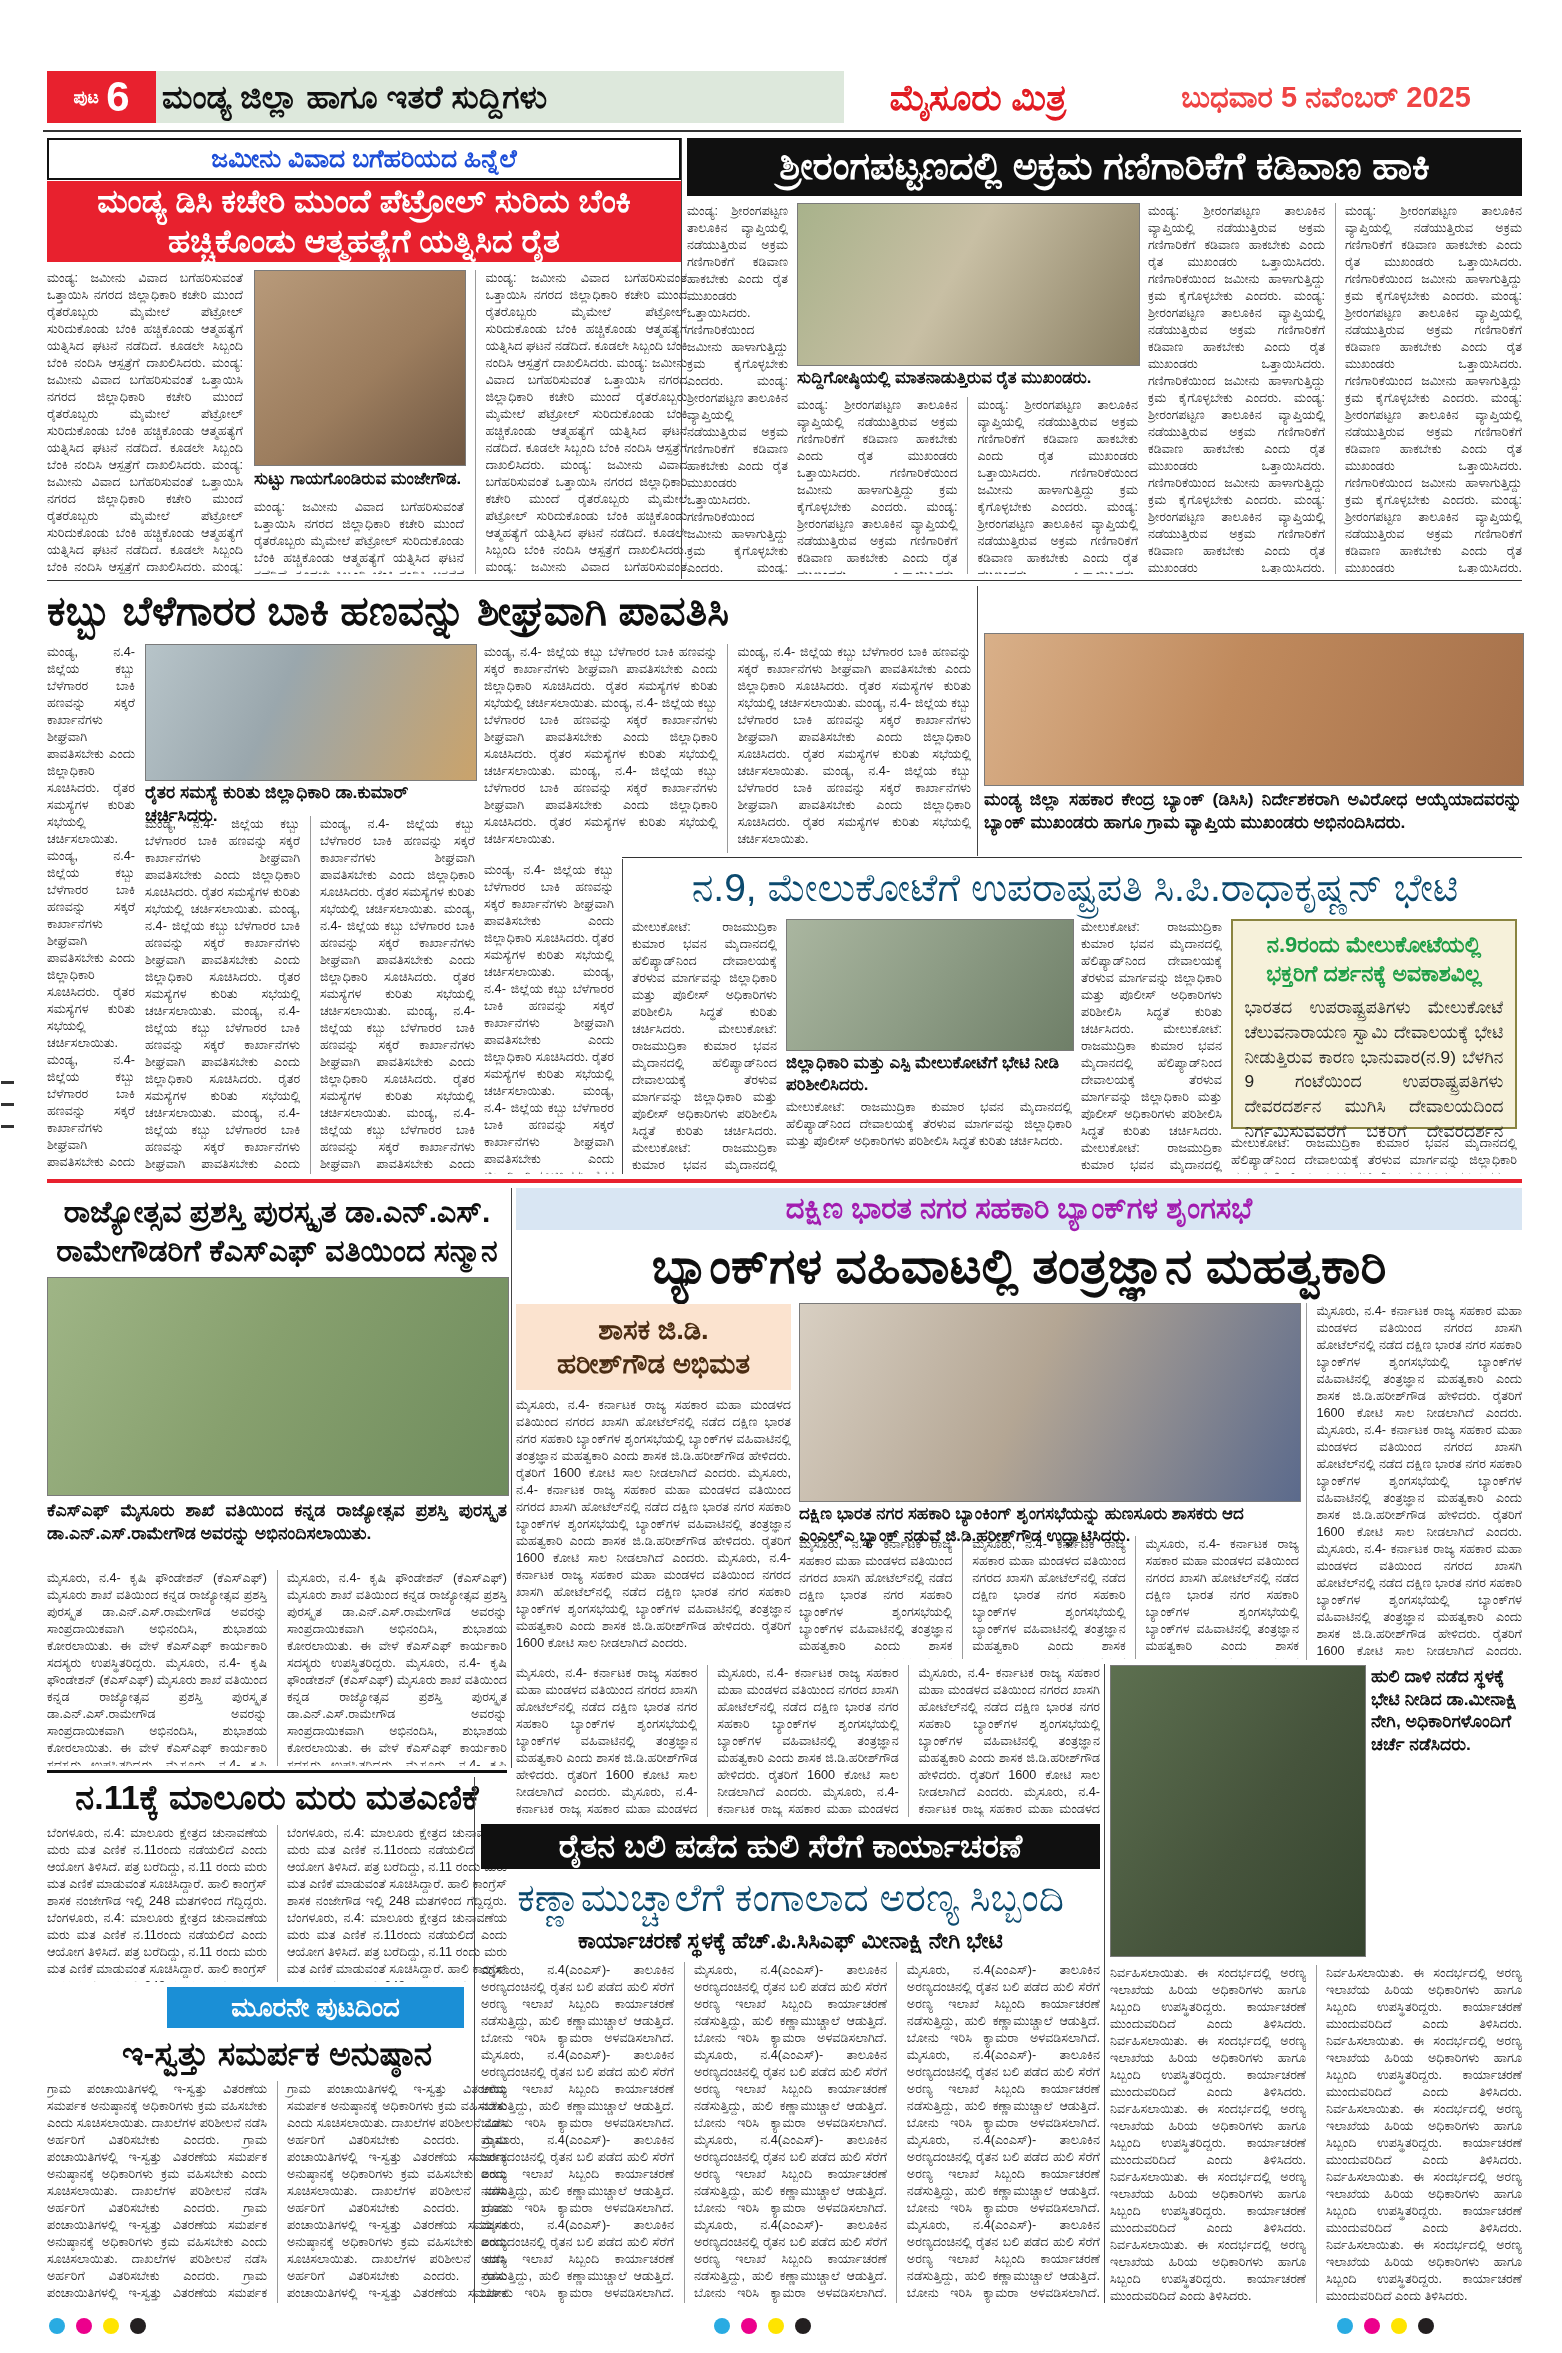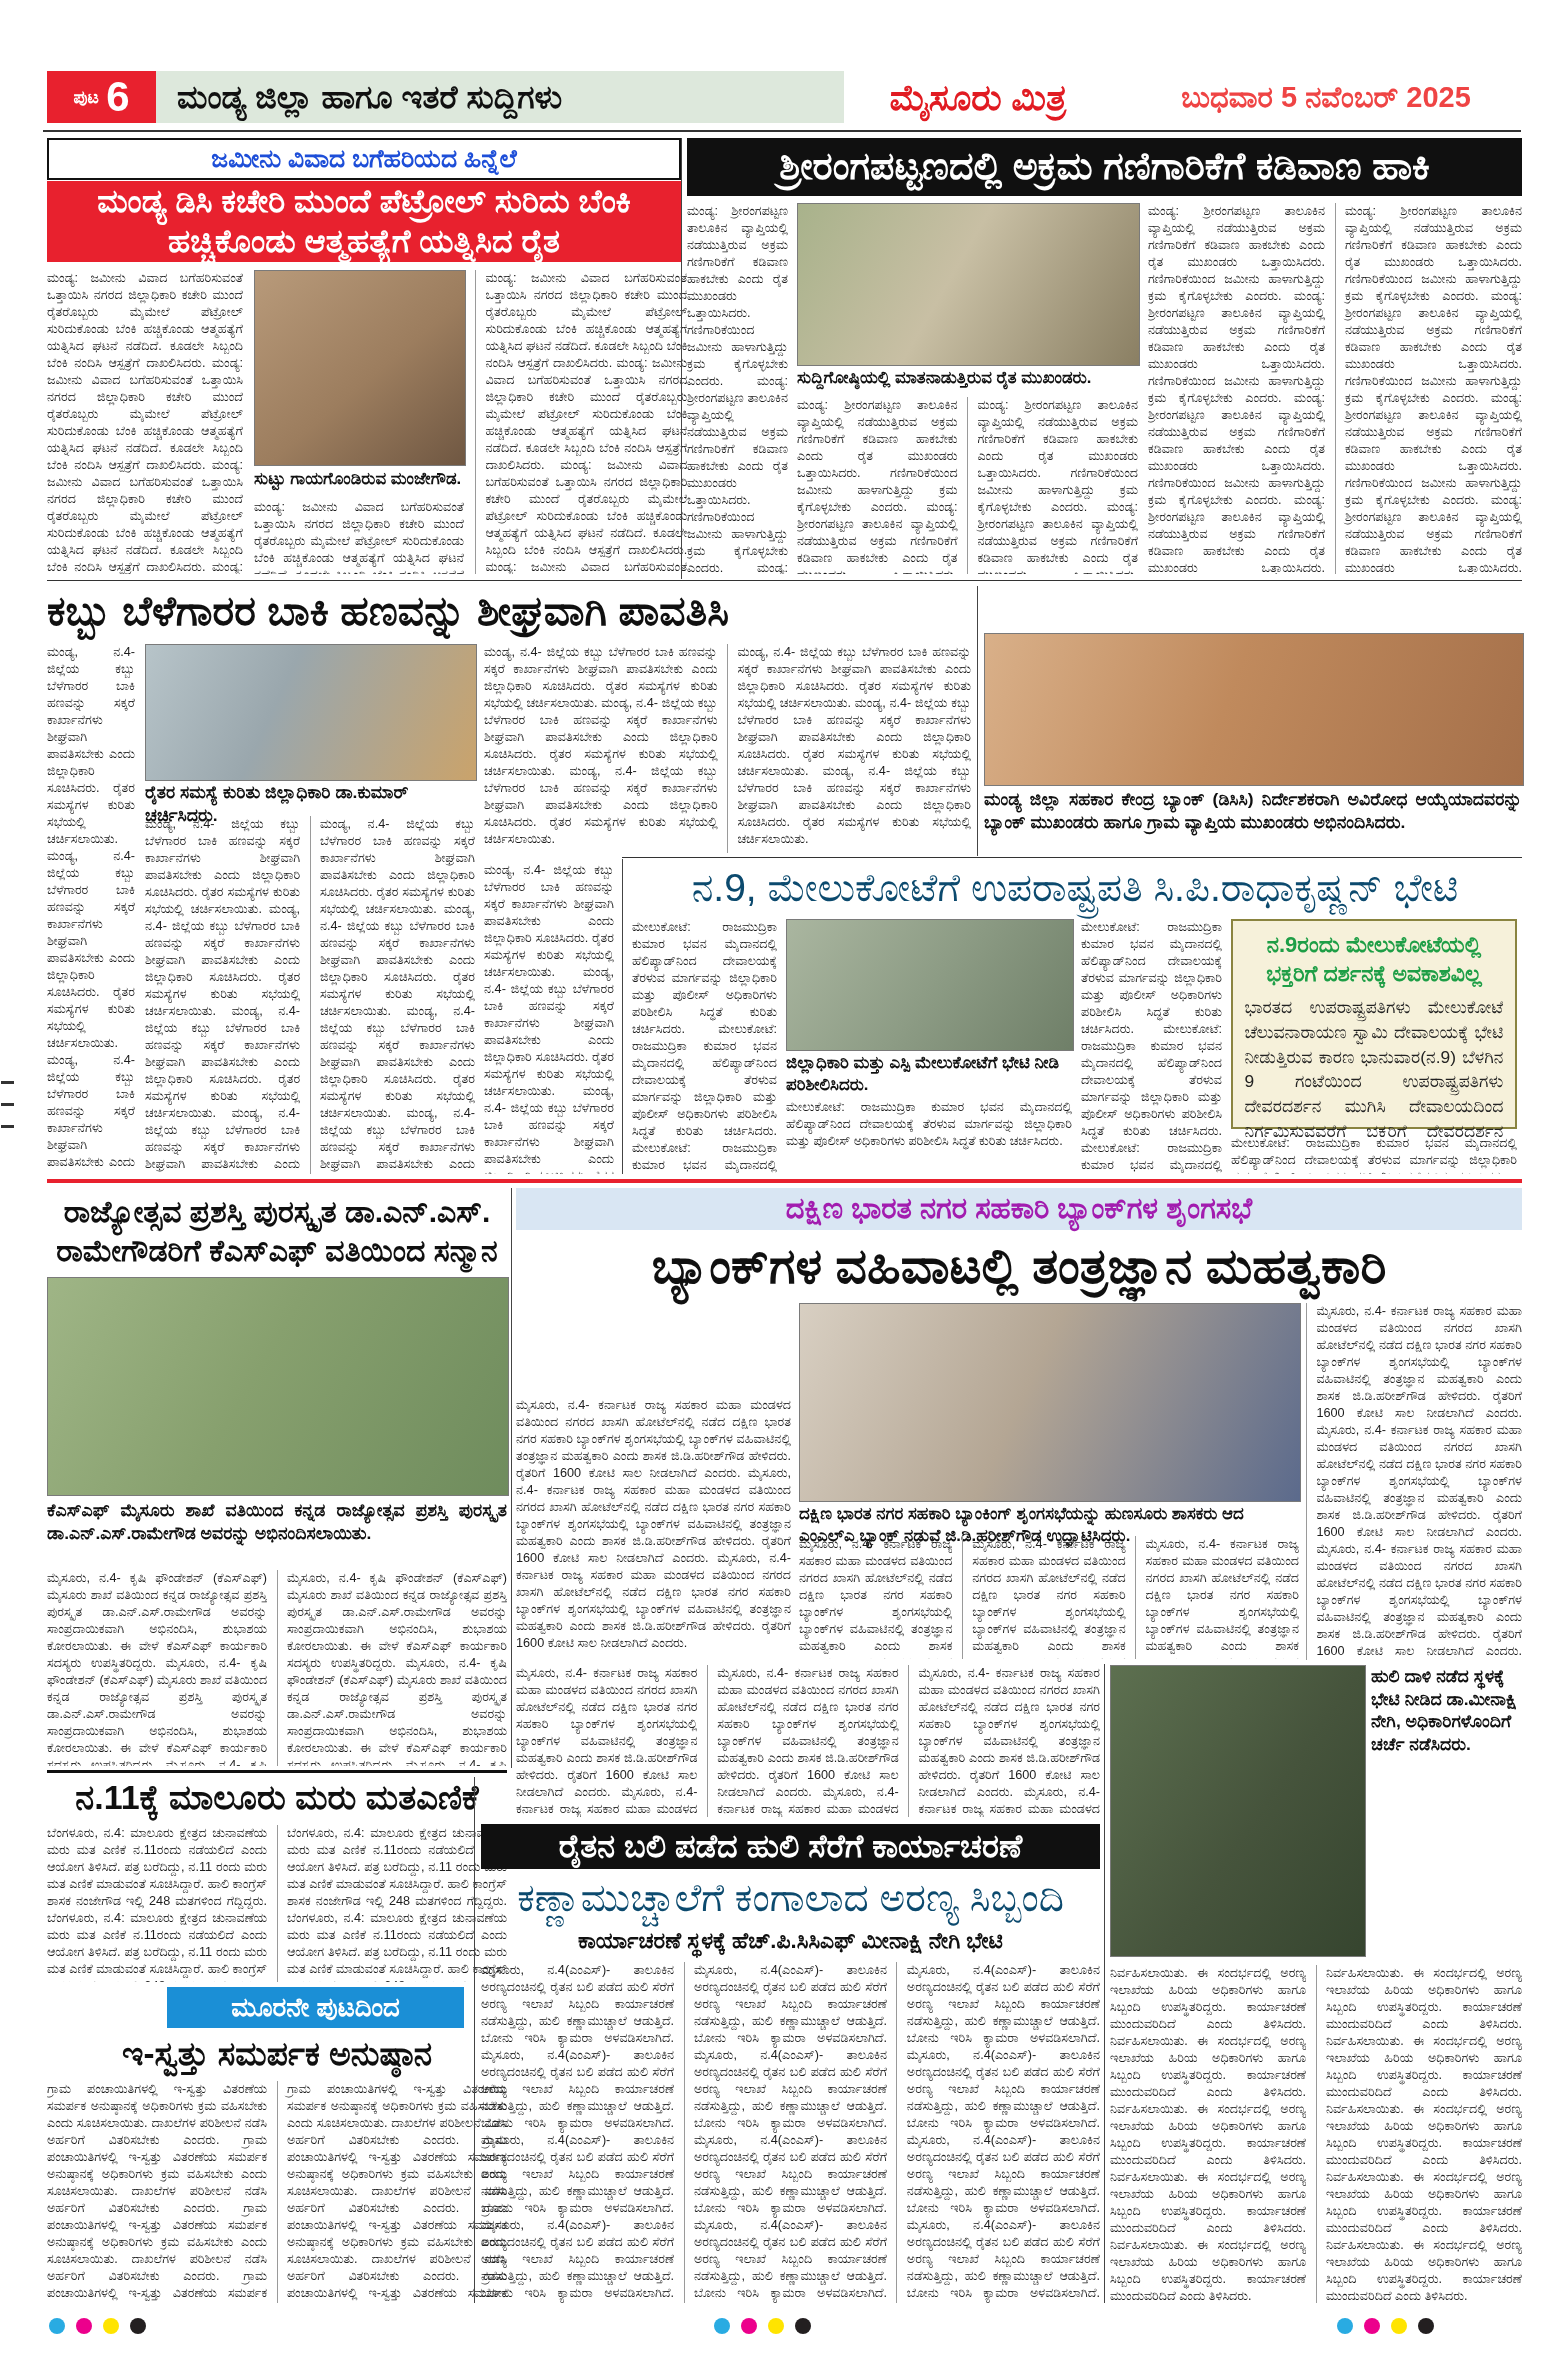--- a/index.html
+++ b/index.html
@@ -36,21 +36,21 @@
 </head>
 <body>
 
 <div id="page">
 
   <div class="abs ctr" style="left:47px;top:71px;width:109px;height:52px;background:#e8212e;color:#fff;">
     <span style="font-size:17.4px;font-weight:bold;margin-right:7.2px;">ಪುಟ</span>
     <span style="font-size:42px;font-weight:bold;">6</span>
   </div>
   <div class="abs" style="left:156px;top:71px;width:688px;height:52px;background:#dde8dc;display:flex;align-items:center;">
-    <span style="font-size:32px;font-weight:bold;color:#101010;margin-left:21px;">ಮಂಡ್ಯ ಜಿಲ್ಲಾ ಹಾಗೂ ಇತರೆ ಸುದ್ದಿಗಳು</span>
+    <span style="font-size:32px;font-weight:bold;color:#101010;margin-left:6px;">ಮಂಡ್ಯ ಜಿಲ್ಲಾ ಹಾಗೂ ಇತರೆ ಸುದ್ದಿಗಳು</span>
   </div>
   <div class="abs ctr" style="left:870px;top:72px;width:217px;height:51px;color:#e11b22;font-size:36px;font-weight:bold;transform:skewX(-4deg);">ಮೈಸೂರು ಮಿತ್ರ</div>
   <div class="abs ctr" style="left:1174px;top:75px;width:304px;height:46px;color:#ef4444;font-size:29px;font-weight:bold;">ಬುಧವಾರ 5 ನವೆಂಬರ್ 2025</div>
   <div class="abs hrule" style="left:43px;top:130px;width:1478px;height:2.2px;"></div>
 
   <div class="abs tick" style="left:1.4px;top:1081px;width:13px;height:2.9px;"></div>
   <div class="abs tick" style="left:1.4px;top:1103px;width:13px;height:2.9px;"></div>
   <div class="abs tick" style="left:1.4px;top:1125px;width:13px;height:2.9px;"></div>
 
   <div class="abs ctr kicker-box" style="left:47px;top:138px;width:630px;height:38px;">ಜಮೀನು ವಿವಾದ ಬಗೆಹರಿಯದ ಹಿನ್ನೆಲೆ</div>
@@ -122,20 +122,24 @@
   <div class="abs caption" style="left:47px;top:1499px;width:460px;height:67px;font-size:17.4px;text-align:justify;">ಕೆಎಸ್ಎಫ್ ಮೈಸೂರು ಶಾಖೆ ವತಿಯಿಂದ ಕನ್ನಡ ರಾಜ್ಯೋತ್ಸವ ಪ್ರಶಸ್ತಿ ಪುರಸ್ಕೃತ ಡಾ.ಎನ್.ಎಸ್.ರಾಮೇಗೌಡ ಅವರನ್ನು ಅಭಿನಂದಿಸಲಾಯಿತು.</div>
   <div class="abs cols" style="left:47px;top:1570px;width:460px;height:196px;">
     <div class="col greek">ಮೈಸೂರು, ನ.4- ಕೃಷಿ ಫೌಂಡೇಶನ್ (ಕೆಎಸ್ಎಫ್) ಮೈಸೂರು ಶಾಖೆ ವತಿಯಿಂದ ಕನ್ನಡ ರಾಜ್ಯೋತ್ಸವ ಪ್ರಶಸ್ತಿ ಪುರಸ್ಕೃತ ಡಾ.ಎನ್.ಎಸ್.ರಾಮೇಗೌಡ ಅವರನ್ನು ಸಾಂಪ್ರದಾಯಿಕವಾಗಿ ಅಭಿನಂದಿಸಿ, ಶುಭಾಶಯ ಕೋರಲಾಯಿತು. ಈ ವೇಳೆ ಕೆಎಸ್ಎಫ್ ಕಾರ್ಯಕಾರಿ ಸದಸ್ಯರು ಉಪಸ್ಥಿತರಿದ್ದರು. ಮೈಸೂರು, ನ.4- ಕೃಷಿ ಫೌಂಡೇಶನ್ (ಕೆಎಸ್ಎಫ್) ಮೈಸೂರು ಶಾಖೆ ವತಿಯಿಂದ ಕನ್ನಡ ರಾಜ್ಯೋತ್ಸವ ಪ್ರಶಸ್ತಿ ಪುರಸ್ಕೃತ ಡಾ.ಎನ್.ಎಸ್.ರಾಮೇಗೌಡ ಅವರನ್ನು ಸಾಂಪ್ರದಾಯಿಕವಾಗಿ ಅಭಿನಂದಿಸಿ, ಶುಭಾಶಯ ಕೋರಲಾಯಿತು. ಈ ವೇಳೆ ಕೆಎಸ್ಎಫ್ ಕಾರ್ಯಕಾರಿ ಸದಸ್ಯರು ಉಪಸ್ಥಿತರಿದ್ದರು. ಮೈಸೂರು, ನ.4- ಕೃಷಿ ಫೌಂಡೇಶನ್ (ಕೆಎಸ್ಎಫ್) ಮೈಸೂರು ಶಾಖೆ ವತಿಯಿಂದ ಕನ್ನಡ ರಾಜ್ಯೋತ್ಸವ ಪ್ರಶಸ್ತಿ ಪುರಸ್ಕೃತ ಡಾ.ಎನ್.ಎಸ್.ರಾಮೇಗೌಡ ಅವರನ್ನು ಸಾಂಪ್ರದಾಯಿಕವಾಗಿ ಅಭಿನಂದಿಸಿ, ಶುಭಾಶಯ ಕೋರಲಾಯಿತು. ಈ ವೇಳೆ ಕೆಎಸ್ಎಫ್ ಕಾರ್ಯಕಾರಿ ಸದಸ್ಯರು ಉಪಸ್ಥಿತರಿದ್ದರು.</div>
     <div class="col greek">ಮೈಸೂರು, ನ.4- ಕೃಷಿ ಫೌಂಡೇಶನ್ (ಕೆಎಸ್ಎಫ್) ಮೈಸೂರು ಶಾಖೆ ವತಿಯಿಂದ ಕನ್ನಡ ರಾಜ್ಯೋತ್ಸವ ಪ್ರಶಸ್ತಿ ಪುರಸ್ಕೃತ ಡಾ.ಎನ್.ಎಸ್.ರಾಮೇಗೌಡ ಅವರನ್ನು ಸಾಂಪ್ರದಾಯಿಕವಾಗಿ ಅಭಿನಂದಿಸಿ, ಶುಭಾಶಯ ಕೋರಲಾಯಿತು. ಈ ವೇಳೆ ಕೆಎಸ್ಎಫ್ ಕಾರ್ಯಕಾರಿ ಸದಸ್ಯರು ಉಪಸ್ಥಿತರಿದ್ದರು. ಮೈಸೂರು, ನ.4- ಕೃಷಿ ಫೌಂಡೇಶನ್ (ಕೆಎಸ್ಎಫ್) ಮೈಸೂರು ಶಾಖೆ ವತಿಯಿಂದ ಕನ್ನಡ ರಾಜ್ಯೋತ್ಸವ ಪ್ರಶಸ್ತಿ ಪುರಸ್ಕೃತ ಡಾ.ಎನ್.ಎಸ್.ರಾಮೇಗೌಡ ಅವರನ್ನು ಸಾಂಪ್ರದಾಯಿಕವಾಗಿ ಅಭಿನಂದಿಸಿ, ಶುಭಾಶಯ ಕೋರಲಾಯಿತು. ಈ ವೇಳೆ ಕೆಎಸ್ಎಫ್ ಕಾರ್ಯಕಾರಿ ಸದಸ್ಯರು ಉಪಸ್ಥಿತರಿದ್ದರು. ಮೈಸೂರು, ನ.4- ಕೃಷಿ ಫೌಂಡೇಶನ್ (ಕೆಎಸ್ಎಫ್) ಮೈಸೂರು ಶಾಖೆ ವತಿಯಿಂದ ಕನ್ನಡ ರಾಜ್ಯೋತ್ಸವ ಪ್ರಶಸ್ತಿ ಪುರಸ್ಕೃತ ಡಾ.ಎನ್.ಎಸ್.ರಾಮೇಗೌಡ ಅವರನ್ನು ಸಾಂಪ್ರದಾಯಿಕವಾಗಿ ಅಭಿನಂದಿಸಿ, ಶುಭಾಶಯ ಕೋರಲಾಯಿತು. ಈ ವೇಳೆ ಕೆಎಸ್ಎಫ್ ಕಾರ್ಯಕಾರಿ ಸದಸ್ಯರು ಉಪಸ್ಥಿತರಿದ್ದರು.</div>
   </div>
 
   <div class="abs vrule" style="left:511px;top:1188px;width:1.4px;height:580px;"></div>
 
   <div class="abs ctr lightblue-band" style="left:516px;top:1188px;width:1006px;height:42px;font-size:29px;">ದಕ್ಷಿಣ ಭಾರತ ನಗರ ಸಹಕಾರಿ ಬ್ಯಾಂಕ್‌ಗಳ ಶೃಂಗಸಭೆ</div>
   <div class="abs ctr black-head" style="left:516px;top:1235px;width:1006px;height:64px;font-size:49px;">ಬ್ಯಾಂಕ್‌ಗಳ ವಹಿವಾಟಲ್ಲಿ ತಂತ್ರಜ್ಞಾನ ಮಹತ್ವಕಾರಿ</div>
+  <div class="abs ctr peach-box" style="left:516px;top:1304px;width:275px;height:86px;font-size:27.5px;flex-direction:column;">
+    <span>ಶಾಸಕ ಜಿ.ಡಿ.</span>
+    <span>ಹರೀಶ್‌ಗೌಡ ಅಭಿಮತ</span>
+  </div>
   <div class="abs greek" style="left:516px;top:1397px;width:275px;height:262px;">ಮೈಸೂರು, ನ.4- ಕರ್ನಾಟಕ ರಾಜ್ಯ ಸಹಕಾರ ಮಹಾ ಮಂಡಳದ ವತಿಯಿಂದ ನಗರದ ಖಾಸಗಿ ಹೋಟೆಲ್‌ನಲ್ಲಿ ನಡೆದ ದಕ್ಷಿಣ ಭಾರತ ನಗರ ಸಹಕಾರಿ ಬ್ಯಾಂಕ್‌ಗಳ ಶೃಂಗಸಭೆಯಲ್ಲಿ ಬ್ಯಾಂಕ್‌ಗಳ ವಹಿವಾಟಿನಲ್ಲಿ ತಂತ್ರಜ್ಞಾನ ಮಹತ್ವಕಾರಿ ಎಂದು ಶಾಸಕ ಜಿ.ಡಿ.ಹರೀಶ್‌ಗೌಡ ಹೇಳಿದರು. ರೈತರಿಗೆ 1600 ಕೋಟಿ ಸಾಲ ನೀಡಲಾಗಿದೆ ಎಂದರು. ಮೈಸೂರು, ನ.4- ಕರ್ನಾಟಕ ರಾಜ್ಯ ಸಹಕಾರ ಮಹಾ ಮಂಡಳದ ವತಿಯಿಂದ ನಗರದ ಖಾಸಗಿ ಹೋಟೆಲ್‌ನಲ್ಲಿ ನಡೆದ ದಕ್ಷಿಣ ಭಾರತ ನಗರ ಸಹಕಾರಿ ಬ್ಯಾಂಕ್‌ಗಳ ಶೃಂಗಸಭೆಯಲ್ಲಿ ಬ್ಯಾಂಕ್‌ಗಳ ವಹಿವಾಟಿನಲ್ಲಿ ತಂತ್ರಜ್ಞಾನ ಮಹತ್ವಕಾರಿ ಎಂದು ಶಾಸಕ ಜಿ.ಡಿ.ಹರೀಶ್‌ಗೌಡ ಹೇಳಿದರು. ರೈತರಿಗೆ 1600 ಕೋಟಿ ಸಾಲ ನೀಡಲಾಗಿದೆ ಎಂದರು. ಮೈಸೂರು, ನ.4- ಕರ್ನಾಟಕ ರಾಜ್ಯ ಸಹಕಾರ ಮಹಾ ಮಂಡಳದ ವತಿಯಿಂದ ನಗರದ ಖಾಸಗಿ ಹೋಟೆಲ್‌ನಲ್ಲಿ ನಡೆದ ದಕ್ಷಿಣ ಭಾರತ ನಗರ ಸಹಕಾರಿ ಬ್ಯಾಂಕ್‌ಗಳ ಶೃಂಗಸಭೆಯಲ್ಲಿ ಬ್ಯಾಂಕ್‌ಗಳ ವಹಿವಾಟಿನಲ್ಲಿ ತಂತ್ರಜ್ಞಾನ ಮಹತ್ವಕಾರಿ ಎಂದು ಶಾಸಕ ಜಿ.ಡಿ.ಹರೀಶ್‌ಗೌಡ ಹೇಳಿದರು. ರೈತರಿಗೆ 1600 ಕೋಟಿ ಸಾಲ ನೀಡಲಾಗಿದೆ ಎಂದರು.</div>
   <div class="abs photo" style="left:799px;top:1303px;width:500px;height:197px;background:linear-gradient(115deg,#d8cfc2 0%,#b4a694 45%,#5b6a8c 100%);"></div>
   <div class="abs caption c-center" style="left:799px;top:1503px;width:500px;height:29px;font-size:16.7px;">ದಕ್ಷಿಣ ಭಾರತ ನಗರ ಸಹಕಾರಿ ಬ್ಯಾಂಕಿಂಗ್ ಶೃಂಗಸಭೆಯನ್ನು ಹುಣಸೂರು ಶಾಸಕರು ಆದ ಎಂಎಲ್ಎ ಬ್ಯಾಂಕ್ ನಡುವೆ ಜಿ.ಡಿ.ಹರೀಶ್‌ಗೌಡ ಉದ್ಘಾಟಿಸಿದರು.</div>
   <div class="abs cols" style="left:799px;top:1536px;width:500px;height:123px;">
     <div class="col greek">ಮೈಸೂರು, ನ.4- ಕರ್ನಾಟಕ ರಾಜ್ಯ ಸಹಕಾರ ಮಹಾ ಮಂಡಳದ ವತಿಯಿಂದ ನಗರದ ಖಾಸಗಿ ಹೋಟೆಲ್‌ನಲ್ಲಿ ನಡೆದ ದಕ್ಷಿಣ ಭಾರತ ನಗರ ಸಹಕಾರಿ ಬ್ಯಾಂಕ್‌ಗಳ ಶೃಂಗಸಭೆಯಲ್ಲಿ ಬ್ಯಾಂಕ್‌ಗಳ ವಹಿವಾಟಿನಲ್ಲಿ ತಂತ್ರಜ್ಞಾನ ಮಹತ್ವಕಾರಿ ಎಂದು ಶಾಸಕ ಜಿ.ಡಿ.ಹರೀಶ್‌ಗೌಡ ಹೇಳಿದರು. ರೈತರಿಗೆ 1600 ಕೋಟಿ ಸಾಲ ನೀಡಲಾಗಿದೆ ಎಂದರು.</div>
     <div class="col greek">ಮೈಸೂರು, ನ.4- ಕರ್ನಾಟಕ ರಾಜ್ಯ ಸಹಕಾರ ಮಹಾ ಮಂಡಳದ ವತಿಯಿಂದ ನಗರದ ಖಾಸಗಿ ಹೋಟೆಲ್‌ನಲ್ಲಿ ನಡೆದ ದಕ್ಷಿಣ ಭಾರತ ನಗರ ಸಹಕಾರಿ ಬ್ಯಾಂಕ್‌ಗಳ ಶೃಂಗಸಭೆಯಲ್ಲಿ ಬ್ಯಾಂಕ್‌ಗಳ ವಹಿವಾಟಿನಲ್ಲಿ ತಂತ್ರಜ್ಞಾನ ಮಹತ್ವಕಾರಿ ಎಂದು ಶಾಸಕ ಜಿ.ಡಿ.ಹರೀಶ್‌ಗೌಡ ಹೇಳಿದರು. ರೈತರಿಗೆ 1600 ಕೋಟಿ ಸಾಲ ನೀಡಲಾಗಿದೆ ಎಂದರು.</div>
     <div class="col greek">ಮೈಸೂರು, ನ.4- ಕರ್ನಾಟಕ ರಾಜ್ಯ ಸಹಕಾರ ಮಹಾ ಮಂಡಳದ ವತಿಯಿಂದ ನಗರದ ಖಾಸಗಿ ಹೋಟೆಲ್‌ನಲ್ಲಿ ನಡೆದ ದಕ್ಷಿಣ ಭಾರತ ನಗರ ಸಹಕಾರಿ ಬ್ಯಾಂಕ್‌ಗಳ ಶೃಂಗಸಭೆಯಲ್ಲಿ ಬ್ಯಾಂಕ್‌ಗಳ ವಹಿವಾಟಿನಲ್ಲಿ ತಂತ್ರಜ್ಞಾನ ಮಹತ್ವಕಾರಿ ಎಂದು ಶಾಸಕ ಜಿ.ಡಿ.ಹರೀಶ್‌ಗೌಡ ಹೇಳಿದರು. ರೈತರಿಗೆ 1600 ಕೋಟಿ ಸಾಲ ನೀಡಲಾಗಿದೆ ಎಂದರು.</div>
   </div>
   <div class="abs greek" style="left:1306px;top:1303px;width:216px;height:357px;border-left:0.7px solid #9a9a9a;padding-left:9.4px;box-sizing:border-box;">ಮೈಸೂರು, ನ.4- ಕರ್ನಾಟಕ ರಾಜ್ಯ ಸಹಕಾರ ಮಹಾ ಮಂಡಳದ ವತಿಯಿಂದ ನಗರದ ಖಾಸಗಿ ಹೋಟೆಲ್‌ನಲ್ಲಿ ನಡೆದ ದಕ್ಷಿಣ ಭಾರತ ನಗರ ಸಹಕಾರಿ ಬ್ಯಾಂಕ್‌ಗಳ ಶೃಂಗಸಭೆಯಲ್ಲಿ ಬ್ಯಾಂಕ್‌ಗಳ ವಹಿವಾಟಿನಲ್ಲಿ ತಂತ್ರಜ್ಞಾನ ಮಹತ್ವಕಾರಿ ಎಂದು ಶಾಸಕ ಜಿ.ಡಿ.ಹರೀಶ್‌ಗೌಡ ಹೇಳಿದರು. ರೈತರಿಗೆ 1600 ಕೋಟಿ ಸಾಲ ನೀಡಲಾಗಿದೆ ಎಂದರು. ಮೈಸೂರು, ನ.4- ಕರ್ನಾಟಕ ರಾಜ್ಯ ಸಹಕಾರ ಮಹಾ ಮಂಡಳದ ವತಿಯಿಂದ ನಗರದ ಖಾಸಗಿ ಹೋಟೆಲ್‌ನಲ್ಲಿ ನಡೆದ ದಕ್ಷಿಣ ಭಾರತ ನಗರ ಸಹಕಾರಿ ಬ್ಯಾಂಕ್‌ಗಳ ಶೃಂಗಸಭೆಯಲ್ಲಿ ಬ್ಯಾಂಕ್‌ಗಳ ವಹಿವಾಟಿನಲ್ಲಿ ತಂತ್ರಜ್ಞಾನ ಮಹತ್ವಕಾರಿ ಎಂದು ಶಾಸಕ ಜಿ.ಡಿ.ಹರೀಶ್‌ಗೌಡ ಹೇಳಿದರು. ರೈತರಿಗೆ 1600 ಕೋಟಿ ಸಾಲ ನೀಡಲಾಗಿದೆ ಎಂದರು. ಮೈಸೂರು, ನ.4- ಕರ್ನಾಟಕ ರಾಜ್ಯ ಸಹಕಾರ ಮಹಾ ಮಂಡಳದ ವತಿಯಿಂದ ನಗರದ ಖಾಸಗಿ ಹೋಟೆಲ್‌ನಲ್ಲಿ ನಡೆದ ದಕ್ಷಿಣ ಭಾರತ ನಗರ ಸಹಕಾರಿ ಬ್ಯಾಂಕ್‌ಗಳ ಶೃಂಗಸಭೆಯಲ್ಲಿ ಬ್ಯಾಂಕ್‌ಗಳ ವಹಿವಾಟಿನಲ್ಲಿ ತಂತ್ರಜ್ಞಾನ ಮಹತ್ವಕಾರಿ ಎಂದು ಶಾಸಕ ಜಿ.ಡಿ.ಹರೀಶ್‌ಗೌಡ ಹೇಳಿದರು. ರೈತರಿಗೆ 1600 ಕೋಟಿ ಸಾಲ ನೀಡಲಾಗಿದೆ ಎಂದರು. ಮೈಸೂರು, ನ.4- ಕರ್ನಾಟಕ ರಾಜ್ಯ ಸಹಕಾರ ಮಹಾ ಮಂಡಳದ ವತಿಯಿಂದ ನಗರದ ಖಾಸಗಿ ಹೋಟೆಲ್‌ನಲ್ಲಿ ನಡೆದ ದಕ್ಷಿಣ ಭಾರತ ನಗರ ಸಹಕಾರಿ ಬ್ಯಾಂಕ್‌ಗಳ ಶೃಂಗಸಭೆಯಲ್ಲಿ ಬ್ಯಾಂಕ್‌ಗಳ ವಹಿವಾಟಿನಲ್ಲಿ ತಂತ್ರಜ್ಞಾನ ಮಹತ್ವಕಾರಿ ಎಂದು ಶಾಸಕ ಜಿ.ಡಿ.ಹರೀಶ್‌ಗೌಡ ಹೇಳಿದರು. ರೈತರಿಗೆ 1600 ಕೋಟಿ ಸಾಲ ನೀಡಲಾಗಿದೆ ಎಂದರು.</div>
   <div class="abs cols" style="left:516px;top:1665px;width:584px;height:152px;">

